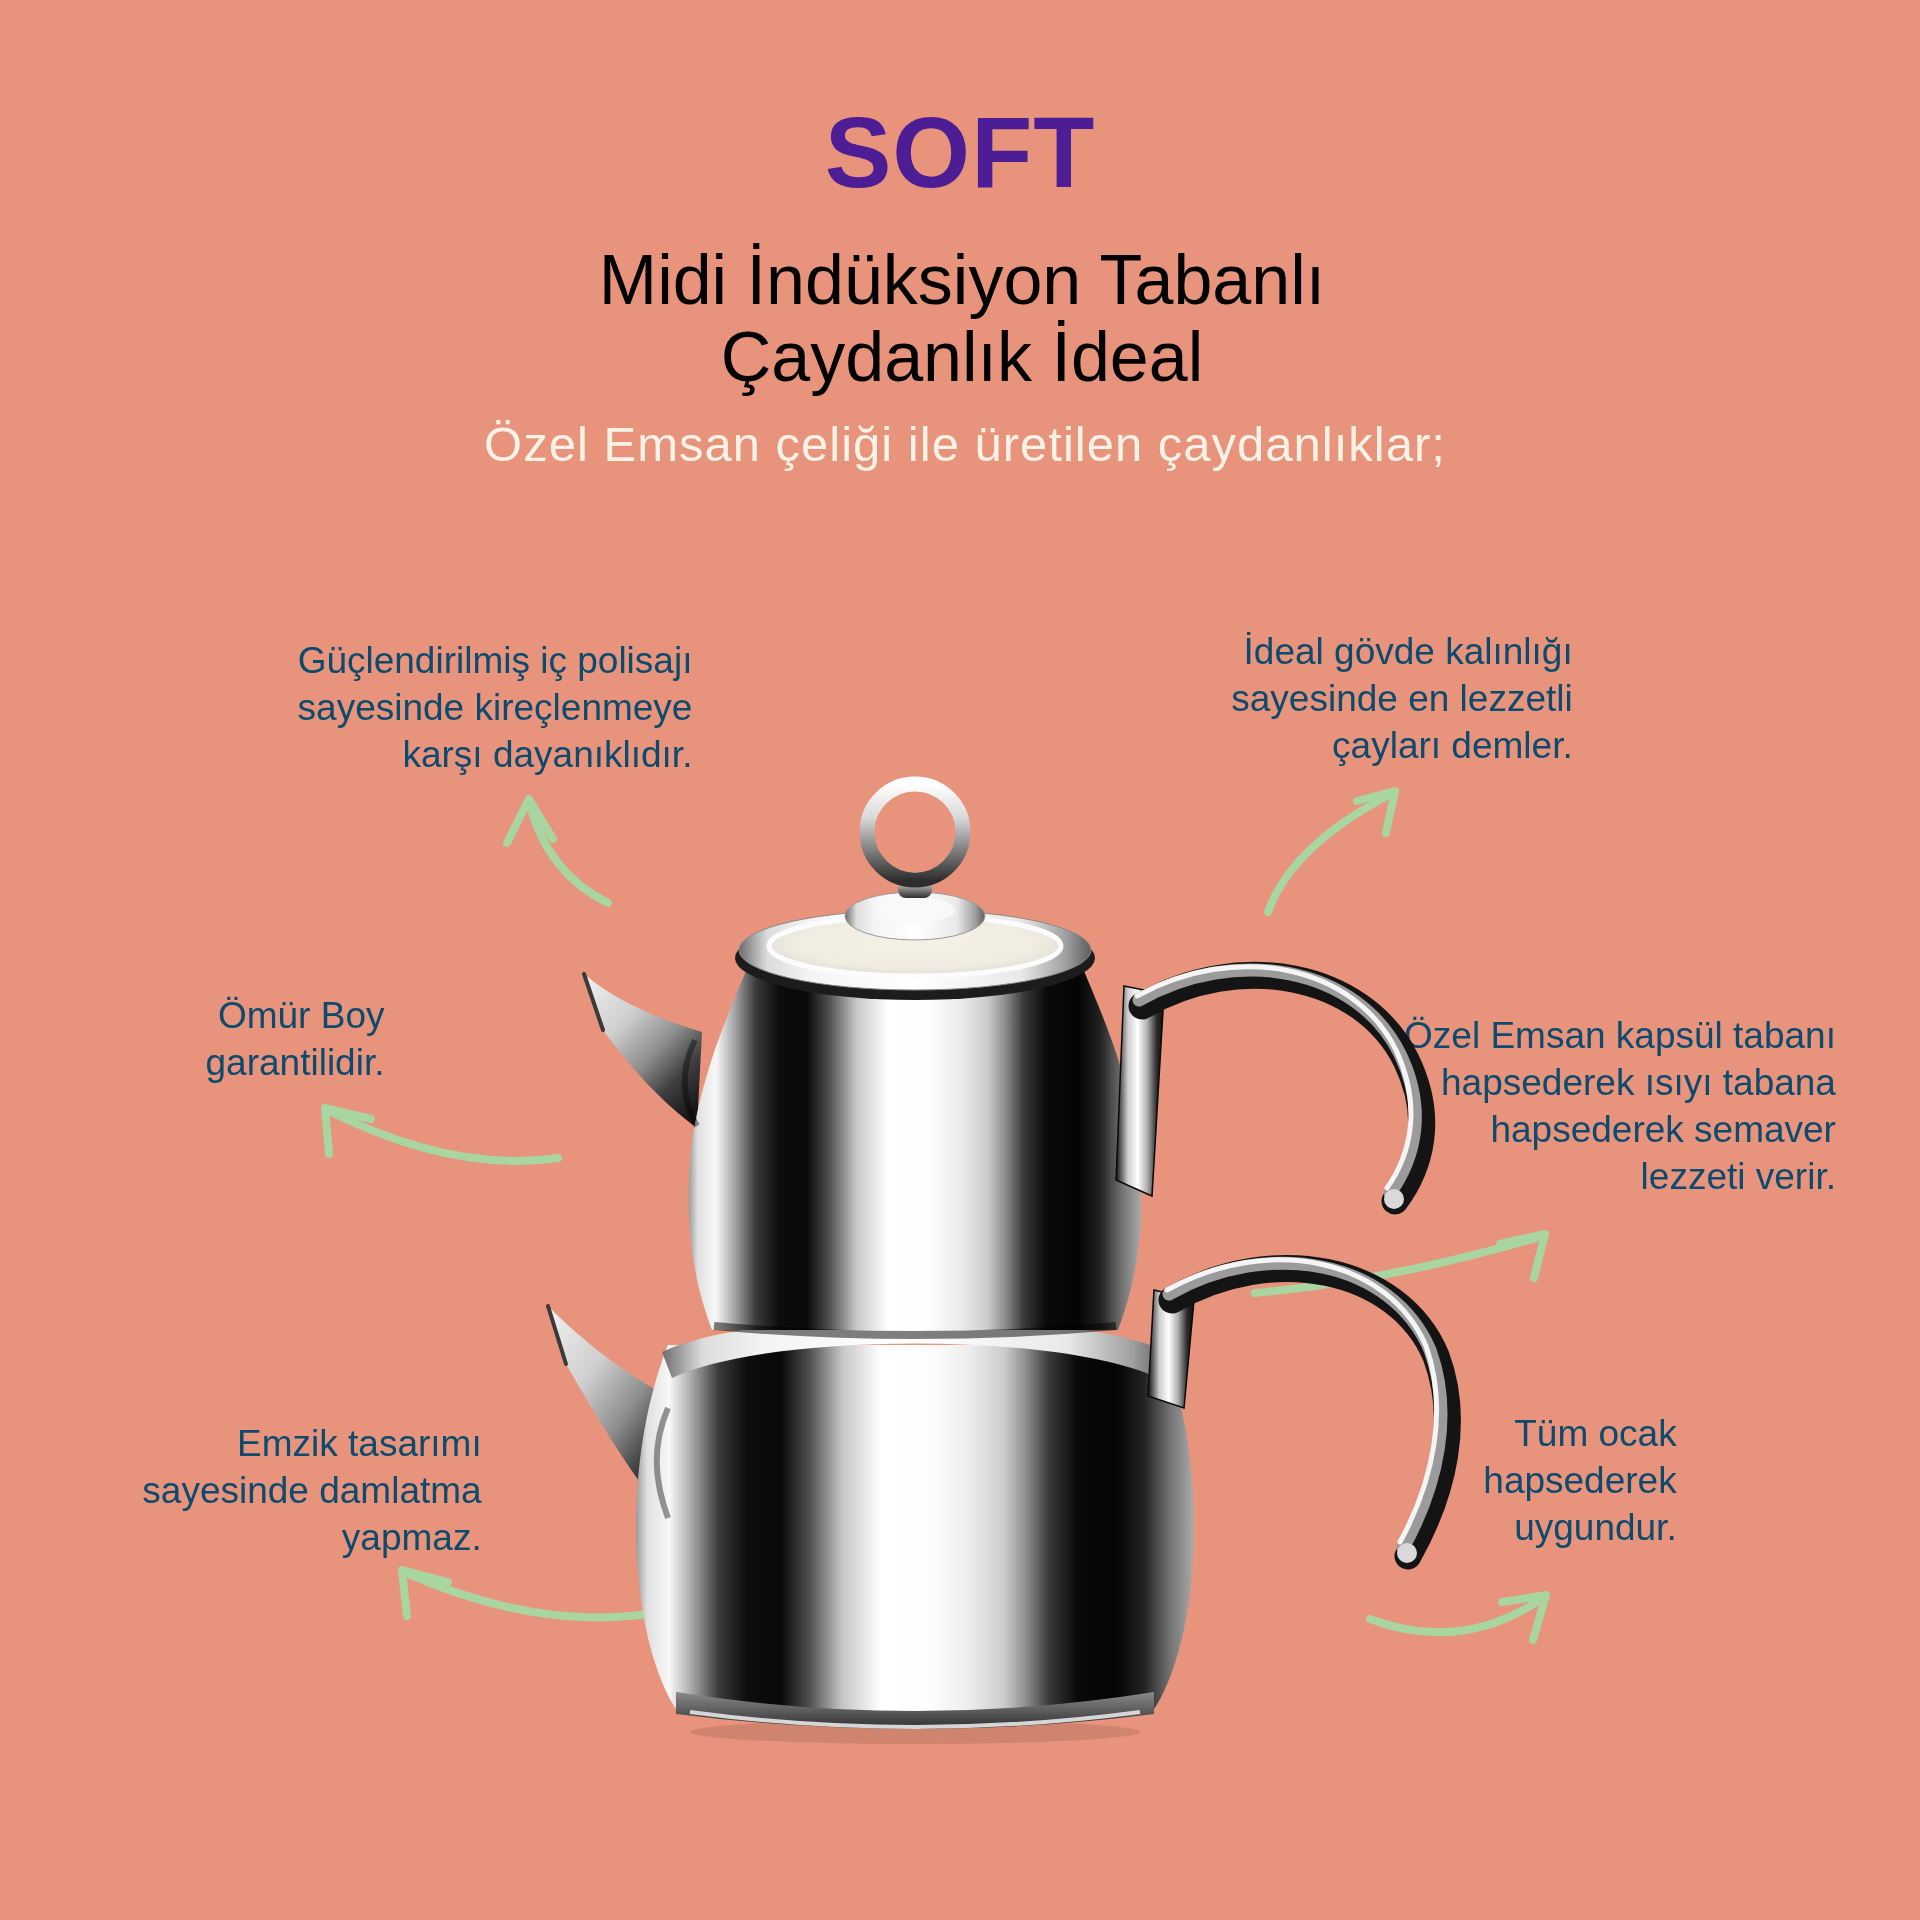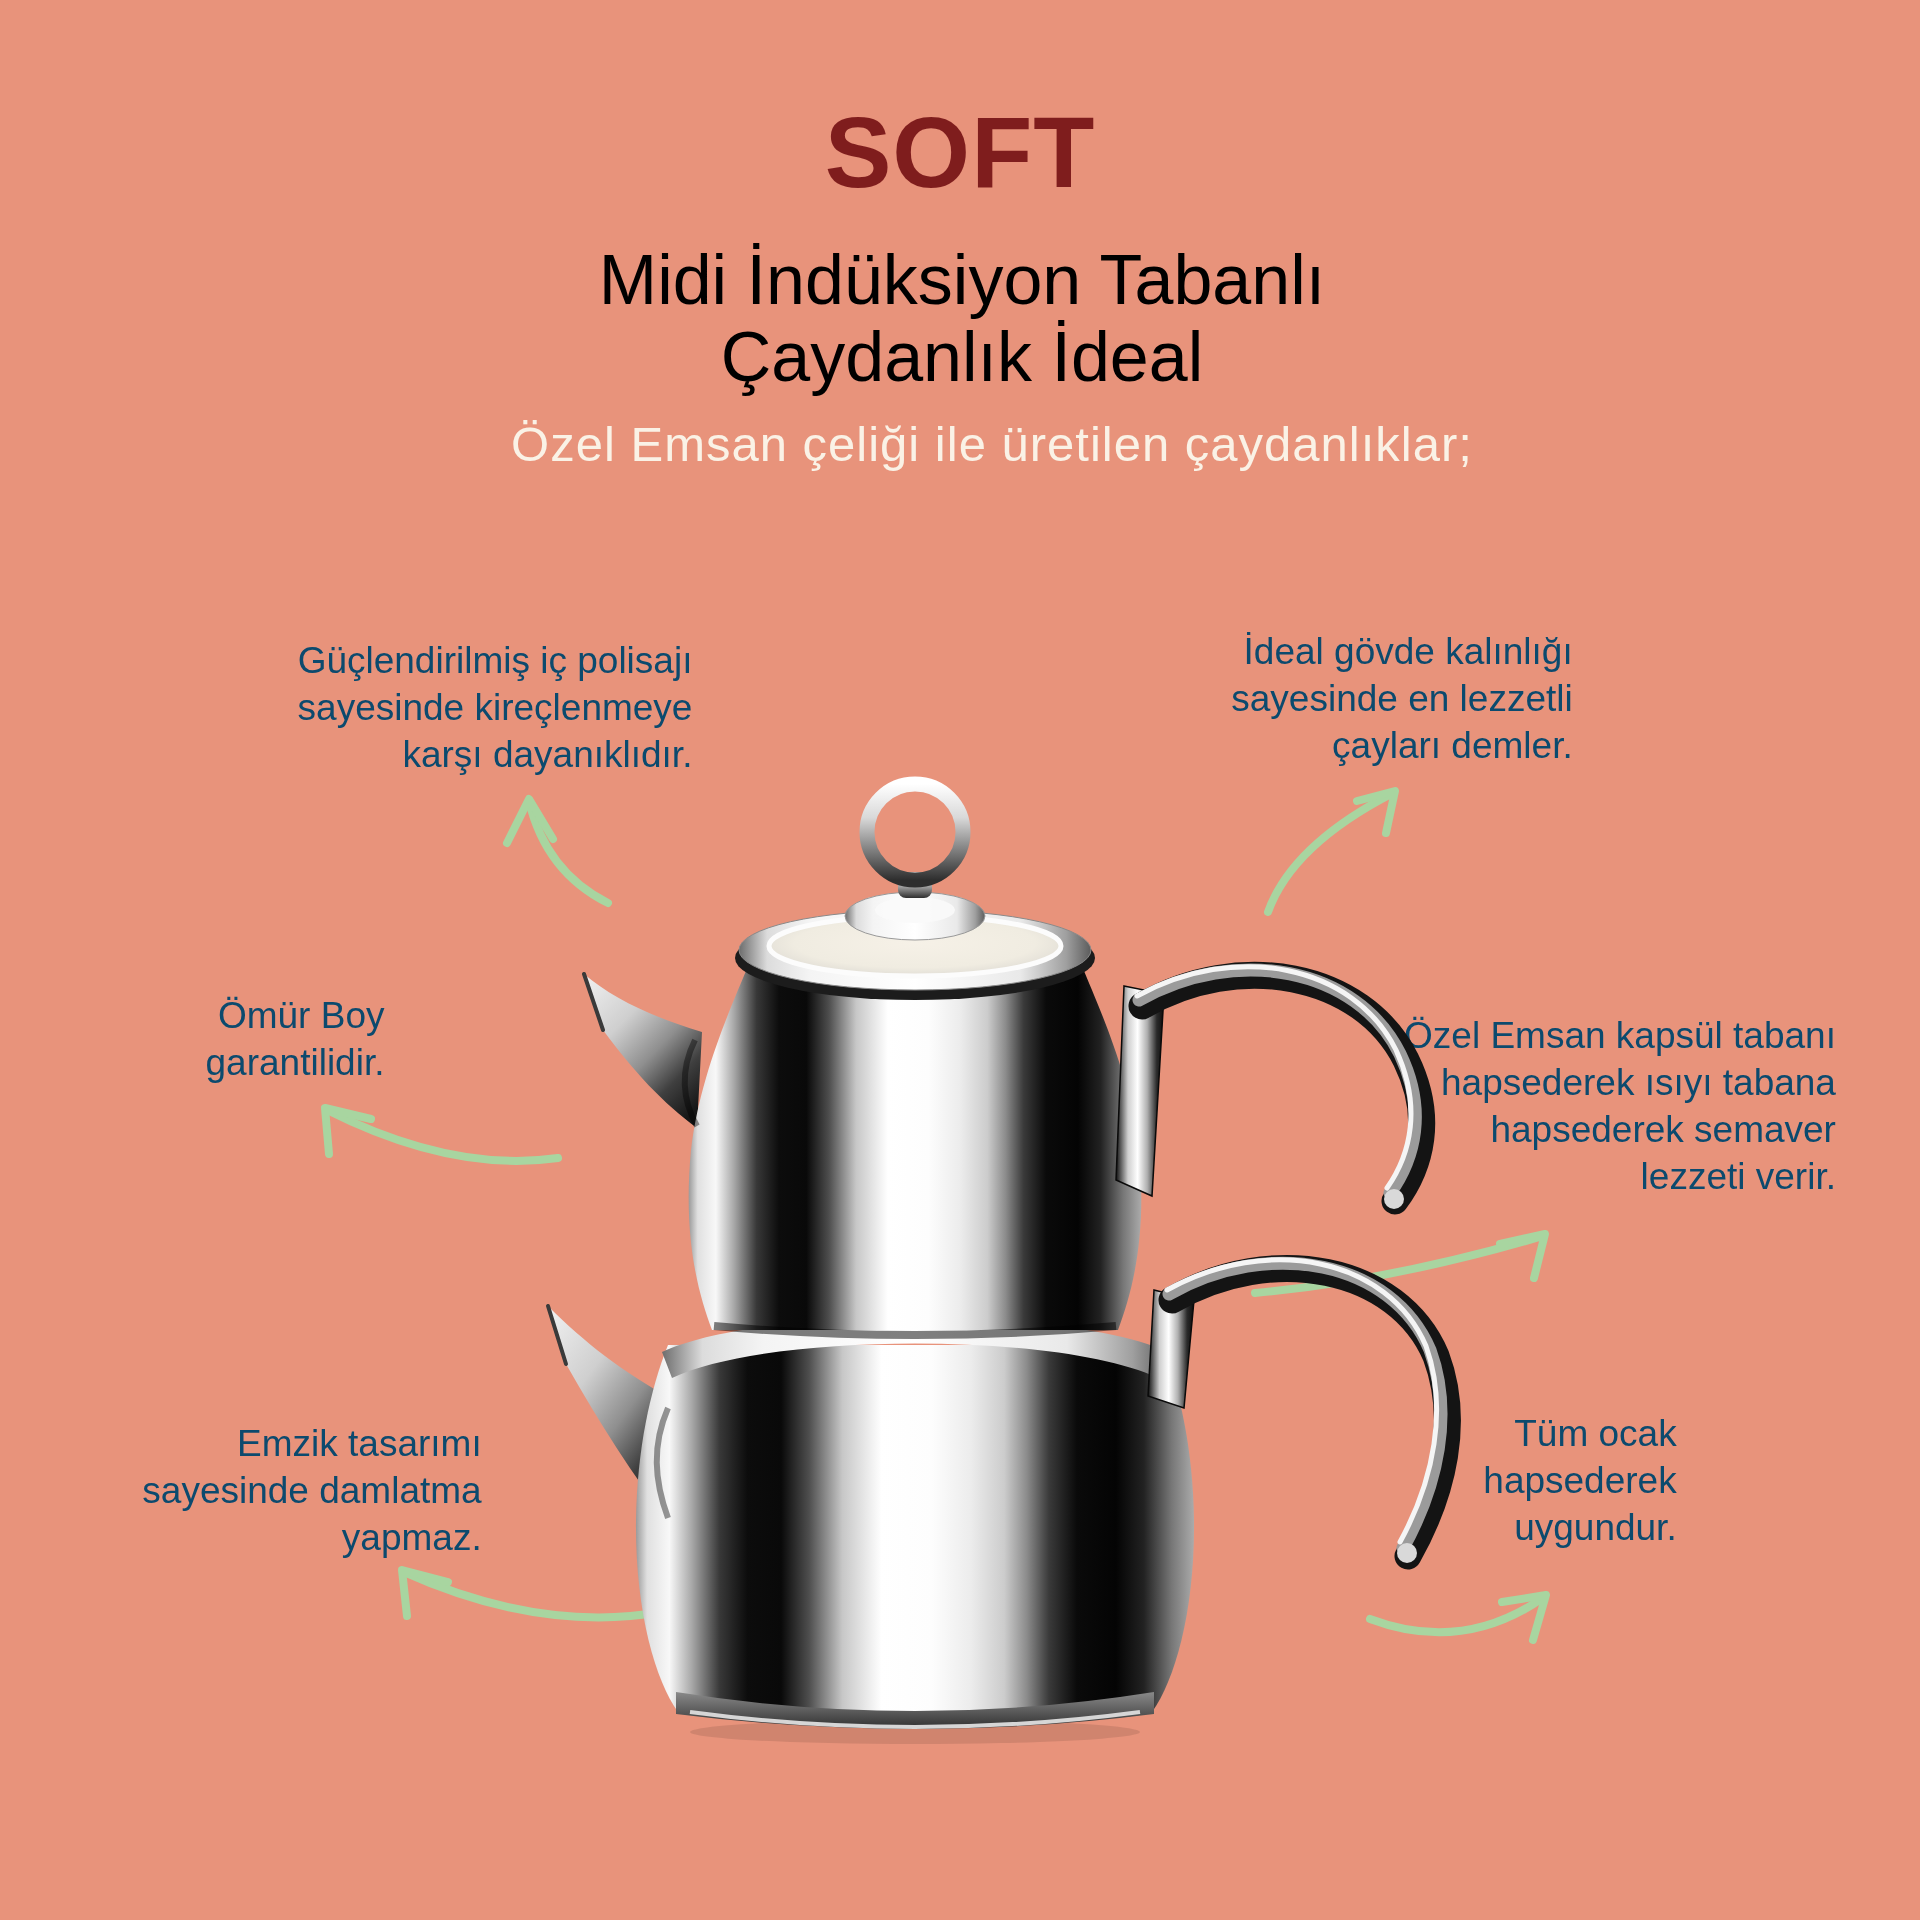--- a/index.html
+++ b/index.html
@@ -7,29 +7,29 @@
     width:1920px;height:1920px;
     background:#E8937B;
     font-family:"Liberation Sans", sans-serif;
     overflow:hidden;
   }
   .stage{position:relative;width:1920px;height:1920px;}
   .abs-c{position:absolute;transform:translateX(-50%);text-align:center;white-space:nowrap;}
   .brand{
     left:960px;top:100px;
     font-size:100px;font-weight:800;letter-spacing:1px;
-    color:#7f1d1d;line-height:1.05;
+    color:#4c1d95;line-height:1.05;
   }
   .title-lines{
     left:962px;top:242px;
     font-size:70px;line-height:77px;font-weight:400;
     color:#000000;
   }
   .tagline{
-    left:992px;top:414px;
+    left:965px;top:414px;
     font-size:49px;line-height:60px;font-weight:300;
     color:#FAF2E6;letter-spacing:1px;
   }
   .callout{
     position:absolute;transform:translateX(-50%);
     text-align:right;white-space:nowrap;
     font-size:37px;line-height:47px;font-weight:400;
     color:#0c4a6e;
   }
   .callout span{display:block;}

